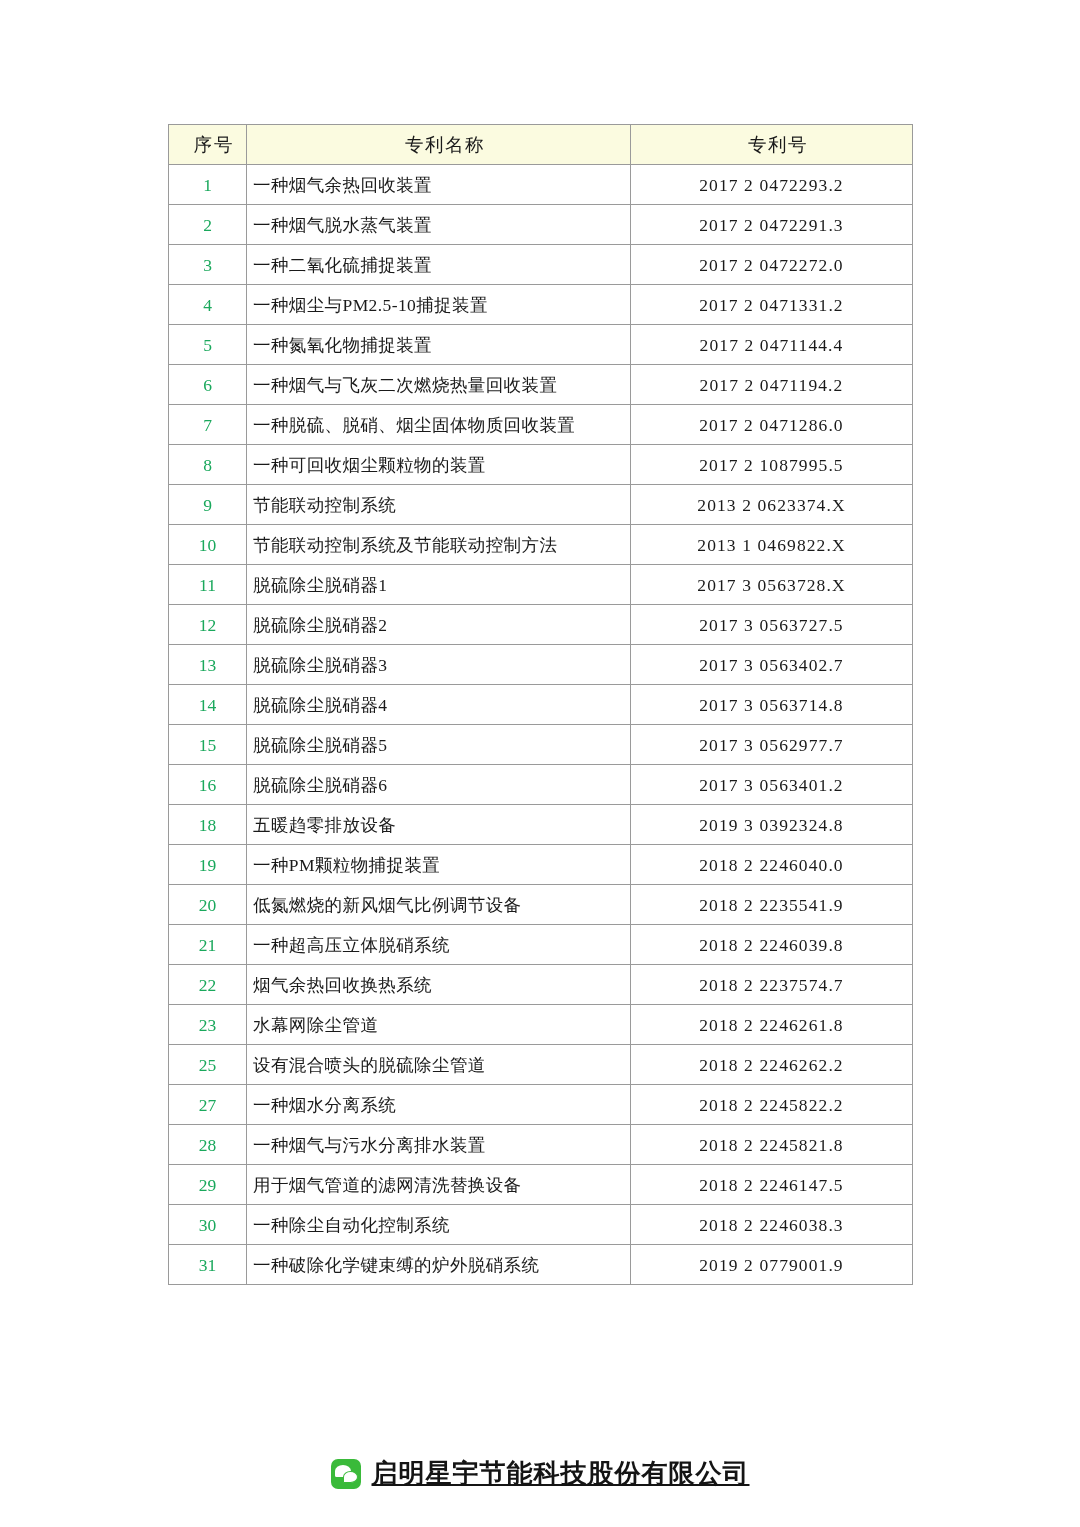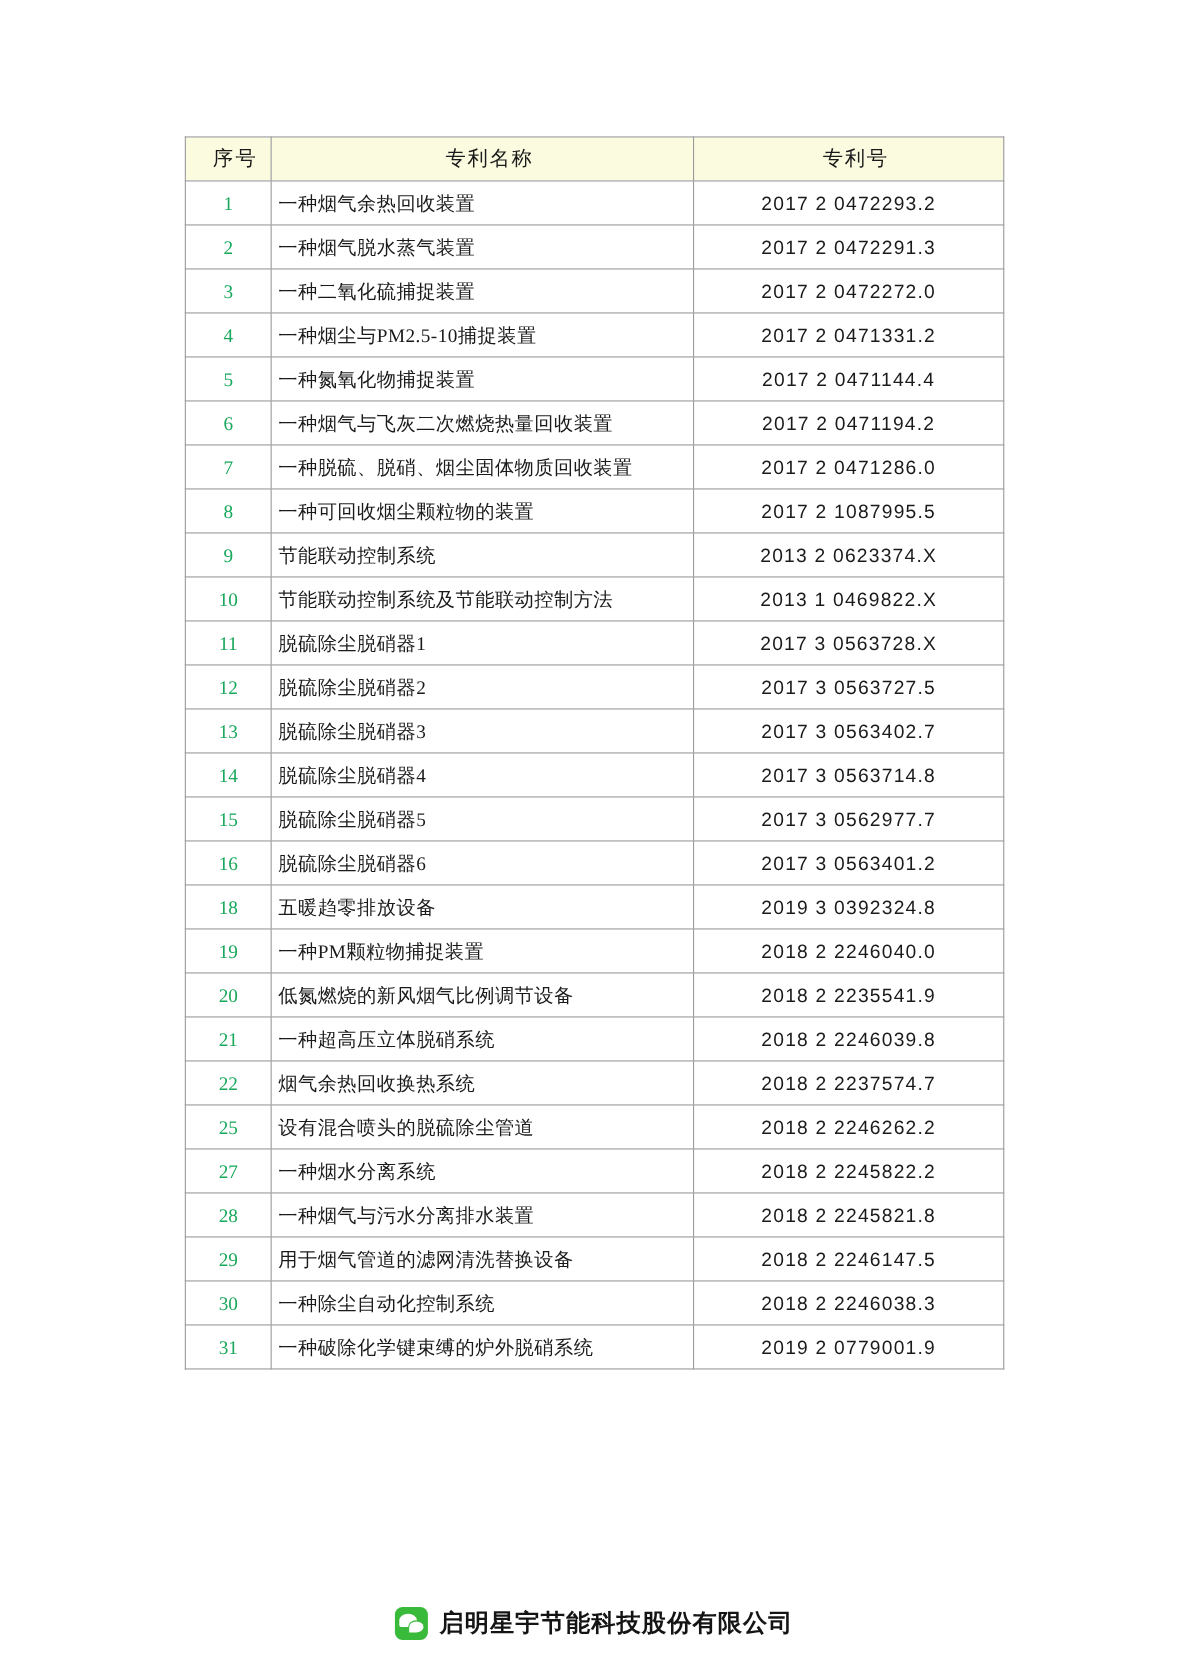--- a/index.html
+++ b/index.html
@@ -63,21 +63,21 @@
     font-family: "Liberation Serif", serif;
   }
   td.name {
     text-align: left;
     padding-left: 14px;
     letter-spacing: 0.4px;
   }
   td.num {
     text-align: center;
     letter-spacing: 1.1px;
-    font-family: Liberation Sans, sans-serif;
+    font-family: Liberation Serif, serif;
   }
   .footer {
     position: absolute;
     left: 0;
     bottom: 36px;
     width: 1080px;
     display: flex;
     align-items: center;
     justify-content: center;
   }
@@ -100,24 +100,25 @@
     left: 4px; top: 6px;
   }
   .wechat-badge .b2 {
     width: 13px; height: 10px;
     left: 12px; top: 12px;
     border: 1.5px solid #3aba3a;
     box-sizing: content-box;
   }
   .footer-title {
     font-family: "Liberation Sans", sans-serif;
-    font-size: 22px;
+    font-size: 26px;
     font-weight: bold;
     color: #141414;
     letter-spacing: 1px;
+    text-decoration: underline;
   }
 </style>
 </head>
 <body>
 
 <div class="page">
 
   <div class="table-wrap">
     <table class="patent-table">
       <colgroup>
@@ -232,20 +233,25 @@
             <td class="idx">21</td>
             <td class="name">一种超高压立体脱硝系统</td>
             <td class="num">2018 2 2246039.8</td>
           </tr>
           <tr>
             <td class="idx">22</td>
             <td class="name">烟气余热回收换热系统</td>
             <td class="num">2018 2 2237574.7</td>
           </tr>
           <tr>
+            <td class="idx">23</td>
+            <td class="name">水幕网除尘管道</td>
+            <td class="num">2018 2 2246261.8</td>
+          </tr>
+          <tr>
             <td class="idx">25</td>
             <td class="name">设有混合喷头的脱硫除尘管道</td>
             <td class="num">2018 2 2246262.2</td>
           </tr>
           <tr>
             <td class="idx">27</td>
             <td class="name">一种烟水分离系统</td>
             <td class="num">2018 2 2245822.2</td>
           </tr>
           <tr>

